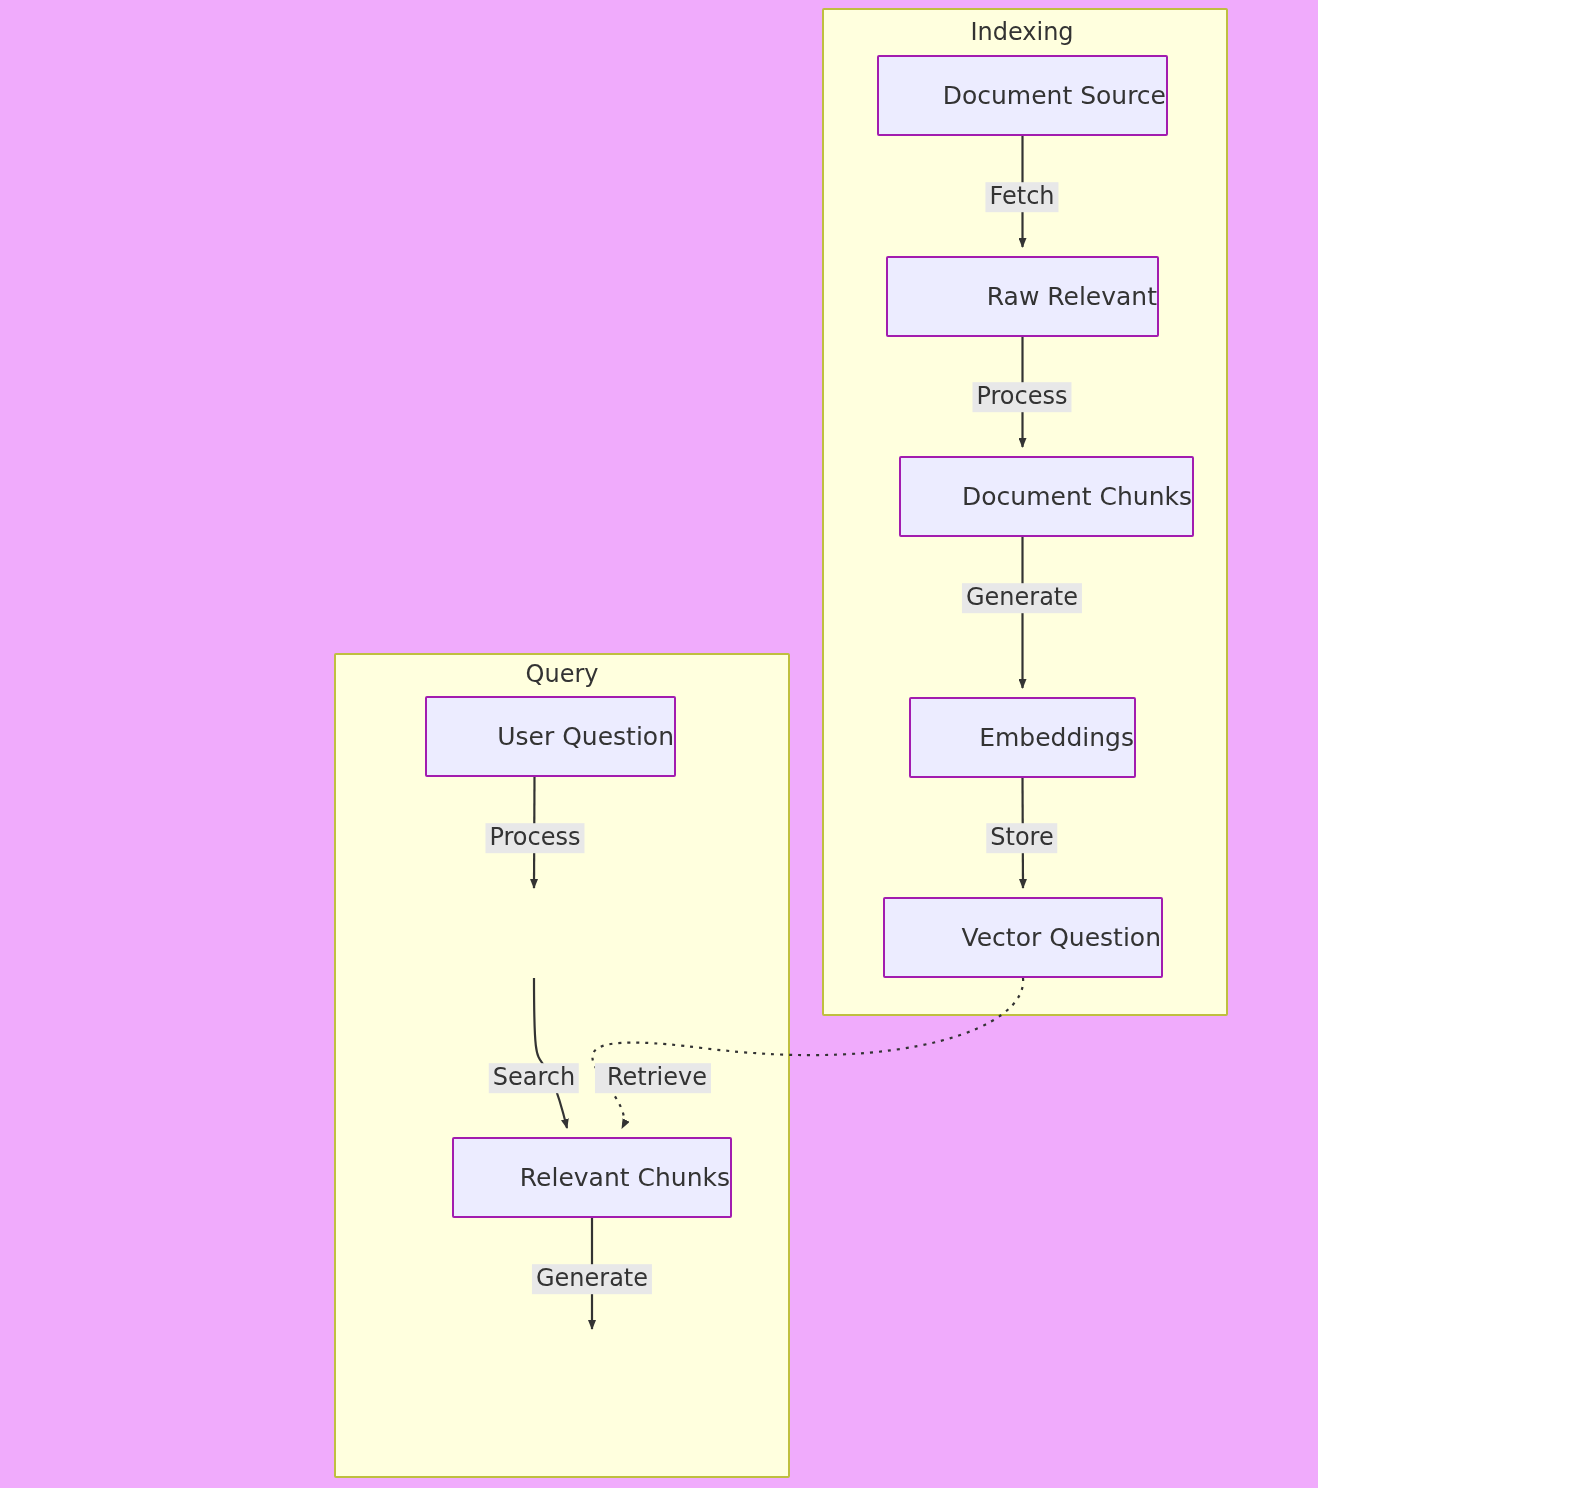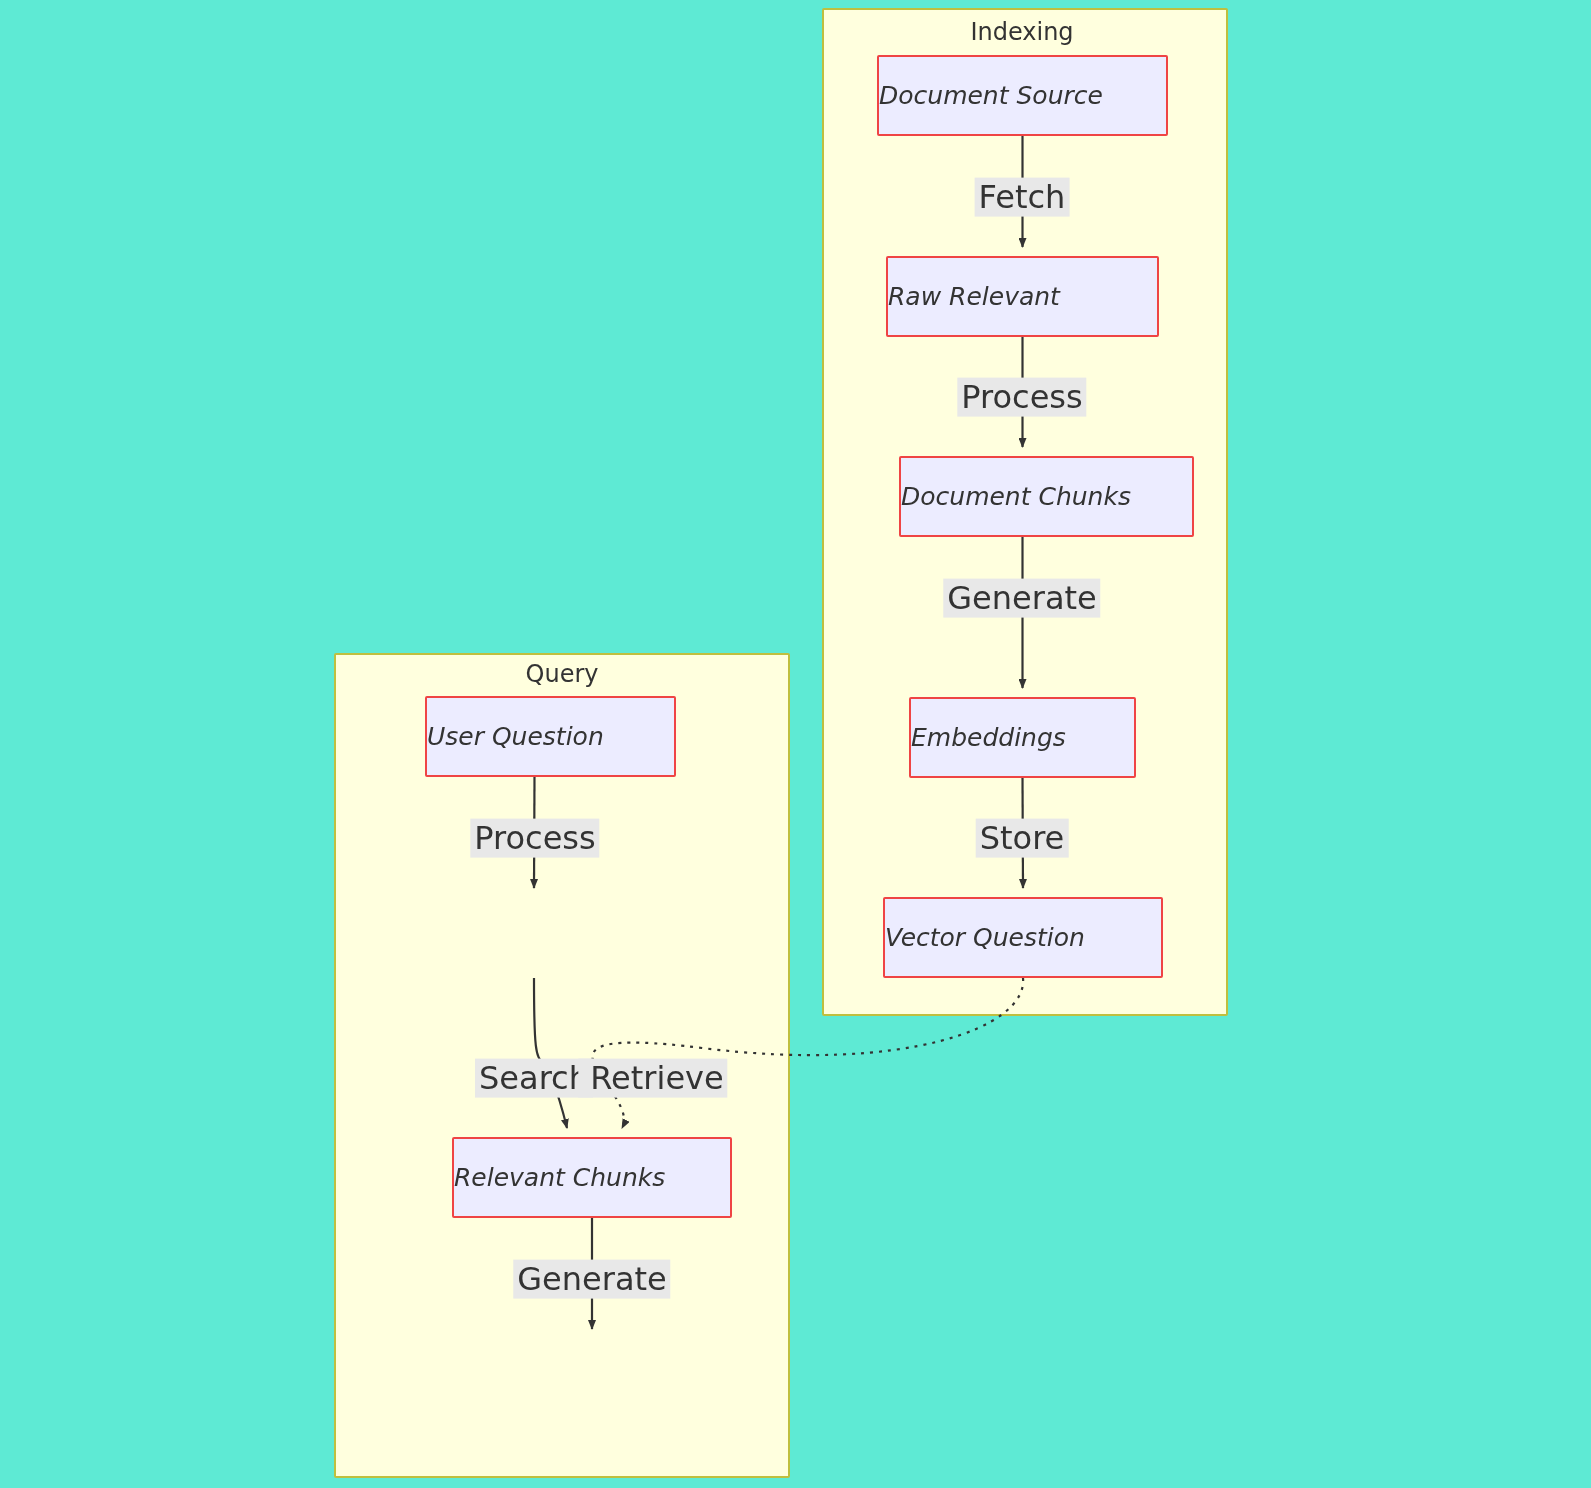--- a/index.html
+++ b/index.html
@@ -5,23 +5,23 @@
   html, body {
     margin: 0;
     padding: 0;
     background: #ffffff;
   }
   body {
     font-family: "DejaVu Sans", "Liberation Sans", sans-serif;
   }
   #canvas {
     position: relative;
-    width: 1591px;
+    width: 1318px;
     height: 1488px;
-    background: #5eead4;
+    background: #f0abfc;
     overflow: hidden;
   }
   svg.edges {
     position: absolute;
     left: 0;
     top: 0;
     width: 1591px;
     height: 1488px;
     pointer-events: none;
   }
@@ -38,36 +38,35 @@
     right: 0;
     text-align: center;
     font-size: 24px;
     color: #333333;
     line-height: 1;
     white-space: nowrap;
   }
   .node {
     position: absolute;
     background: #ececff;
-    border: 2px solid #ef4444;
+    border: 2px solid #a21caf;
     border-radius: 2px;
     box-sizing: border-box;
     display: flex;
     align-items: center;
-    justify-content: flex-start;
+    justify-content: flex-end;
     color: #333333;
     font-size: 25px;
     white-space: nowrap;
-    font-style: italic;
   }
   .edge-label {
     position: absolute;
     background: #e8e8e8;
     color: #333333;
-    font-size: 32px;
+    font-size: 24px;
     line-height: 1.15;
     padding: 1px 4px;
     white-space: nowrap;
     transform: translate(-50%, -50%);
     box-sizing: border-box;
   }
 </style>
 </head>
 <body>
 

